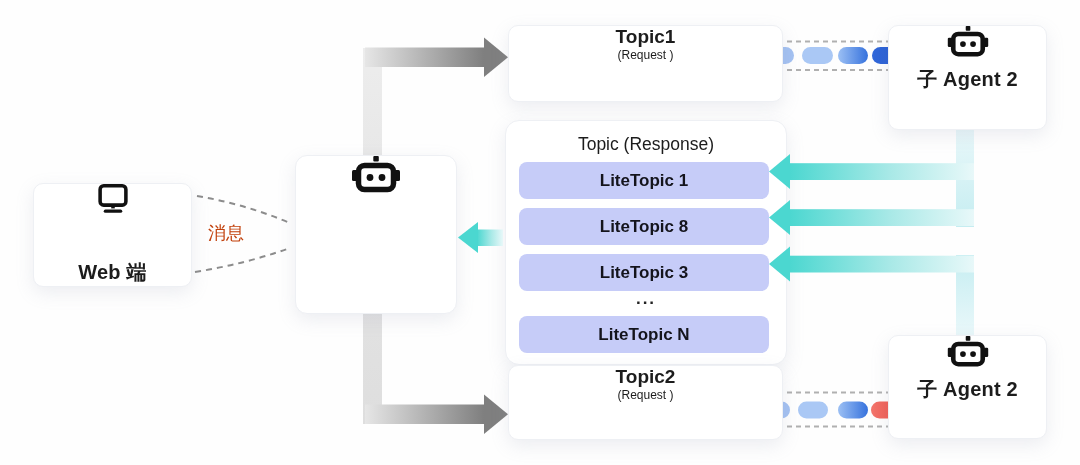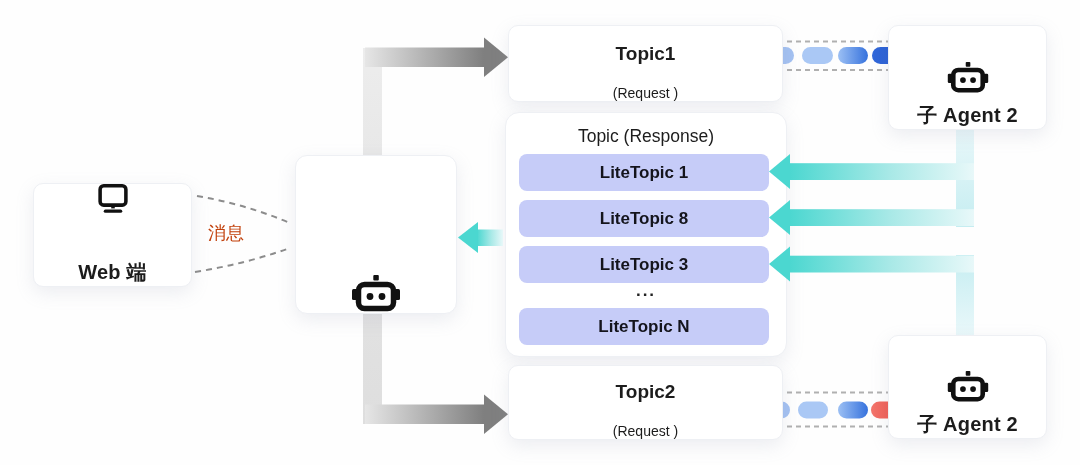--- a/index.html
+++ b/index.html
@@ -8,38 +8,38 @@
     font-family:"Liberation Sans","DejaVu Sans",sans-serif;color:#1c1c1c;
   }
   svg.layer{position:absolute;left:0;top:0;pointer-events:none;}
   .under{z-index:1;}
   .over{z-index:3;}
 
   .node{
     position:absolute;z-index:2;background:#fff;
     border:1px solid #eef0f4;border-radius:10px;
     box-shadow:0 6px 18px rgba(140,150,175,.16);
-    display:flex;flex-direction:column;align-items:center;justify-content:flex-end;
+    display:flex;flex-direction:column;align-items:center;justify-content:flex-start;
   }
   .node .lbl{font-weight:600;letter-spacing:.2px;}
 
   .web-box{left:33px;top:183px;width:157px;height:102px;gap:37px;}
   .web-box .lbl{font-size:20px;margin-top:9px;}
 
   .supervisor-box{left:295px;top:155px;width:160px;height:157px;border-radius:12px;}
   .supervisor-box .lbl{font-size:15.5px;margin-top:16px;}
 
   .topic-box{left:508px;width:273px;text-align:center;}
   .topic1-box{top:25px;height:75px;}
   .topic2-box{top:365px;height:73px;}
   .topic-box .t1{font-size:19px;font-weight:600;}
-  .topic-box .t2{font-size:14px;font-weight:400;margin-top:20px;}
+  .topic-box .t2{font-size:12px;font-weight:400;margin-top:0;}
 
   .response-box{
-    position:absolute;z-index:2;left:505px;top:112px;width:280px;height:243px;
+    position:absolute;z-index:2;left:505px;top:120px;width:280px;height:243px;
     background:#fff;border:1px solid #eef0f4;border-radius:14px;
     box-shadow:0 6px 18px rgba(140,150,175,.16);
   }
   .response-title{margin-top:13px;text-align:center;font-size:17.5px;font-weight:500;}
   .lite-row{
     position:absolute;left:13px;width:250px;height:37px;border-radius:8px;
     background:#c6ccf8;display:flex;align-items:center;justify-content:center;
     font-size:17px;font-weight:600;color:#14141c;
   }
   .lr1{top:41px;} .lr2{top:87px;} .lr3{top:133px;} .lrN{top:195px;}

